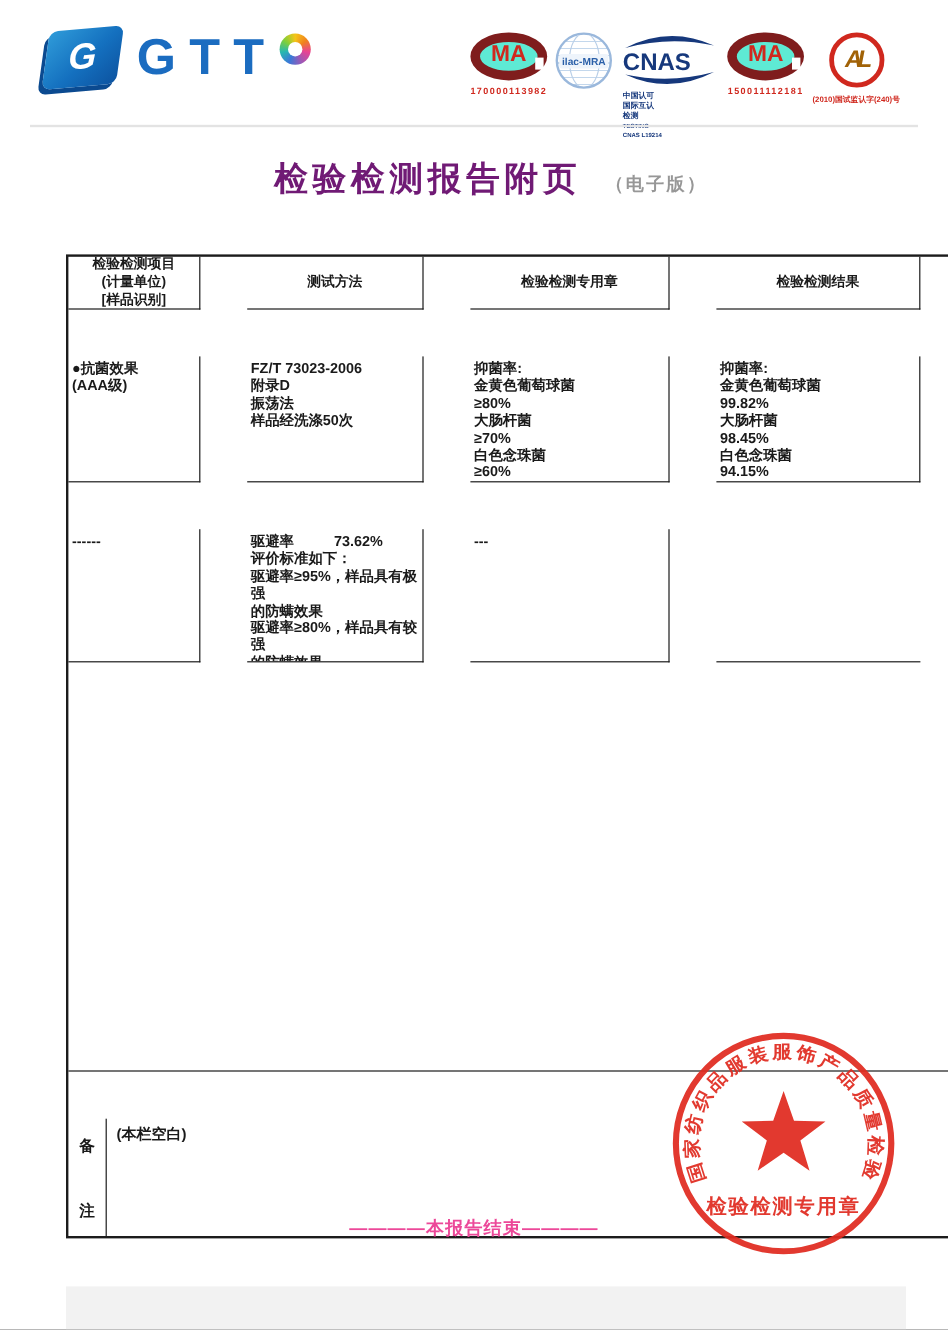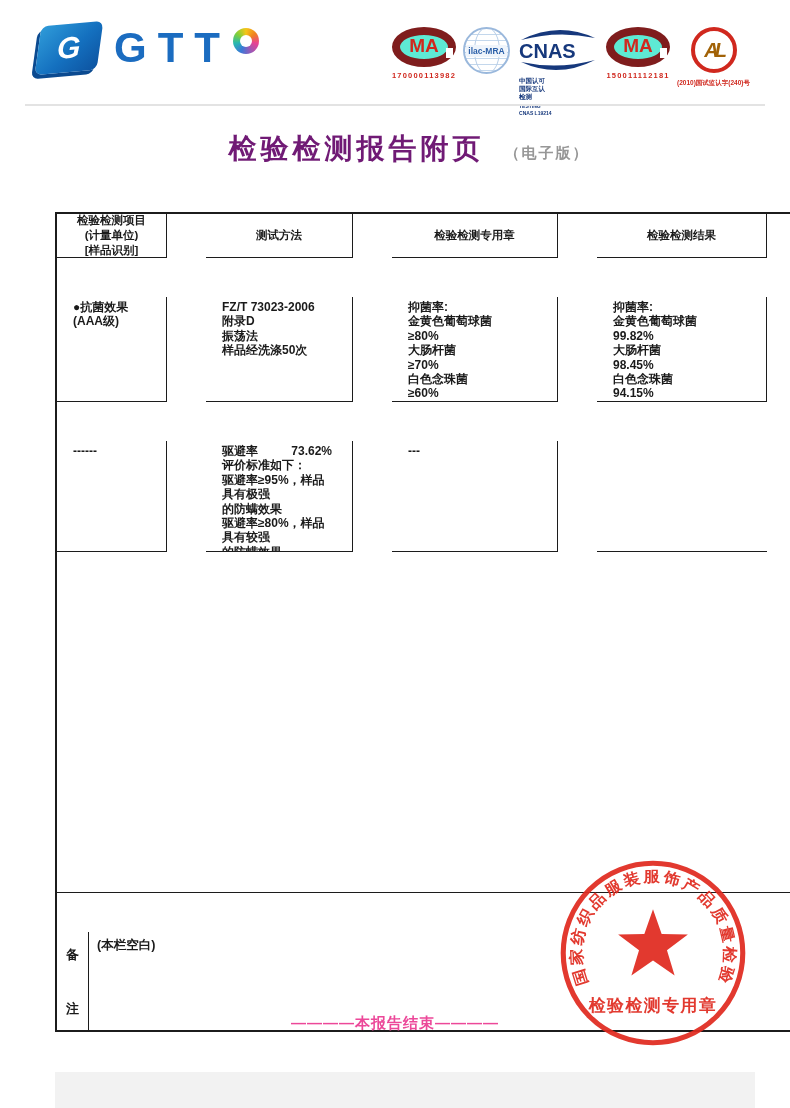--- a/index.html
+++ b/index.html
@@ -75,21 +75,21 @@
     display:grid;
     grid-template-columns: 110px 147px 166px 170px 49px 38px;
     grid-template-rows: 44px 105px 111px 302px 98px;
     border:2px solid #1c1c1c;
     gap:39px;
   }
   .cell { border-right:1.5px solid #1c1c1c; border-bottom:1.5px solid #1c1c1c; overflow:hidden; }
   .cell.last-col { border-right:none; }
   .th { display:flex; align-items:center; justify-content:center; text-align:center;
         font-size:11.5px; font-weight:700; line-height:1.3; white-space:pre-line; }
-  .td { font-size:12px; font-weight:600; line-height:1.2; padding:3px 16px; white-space:pre-wrap; text-align:left; }
+  .td { font-size:12px; font-weight:600; line-height:1.2; padding:3px 3px; white-space:pre-wrap; text-align:left; }
   .span-all { grid-column:1 / -1; }
   .empty-row { border-bottom:1.5px solid #1c1c1c; }
   .note-row { display:flex; border-bottom:none; }
   .note-label { width:32px; border-right:1.5px solid #1c1c1c; display:flex; flex-direction:column; justify-content:space-between;
                 align-items:center; padding:14px 0 12px; font-size:13px; font-weight:700; }
   .note-content { flex:1; padding:5px 8px; font-size:12.5px; font-weight:600; }
 
   
   .stamp { position:absolute; left:551px; top:851px; width:204px; height:204px; opacity:0.93; z-index:5; }
 

